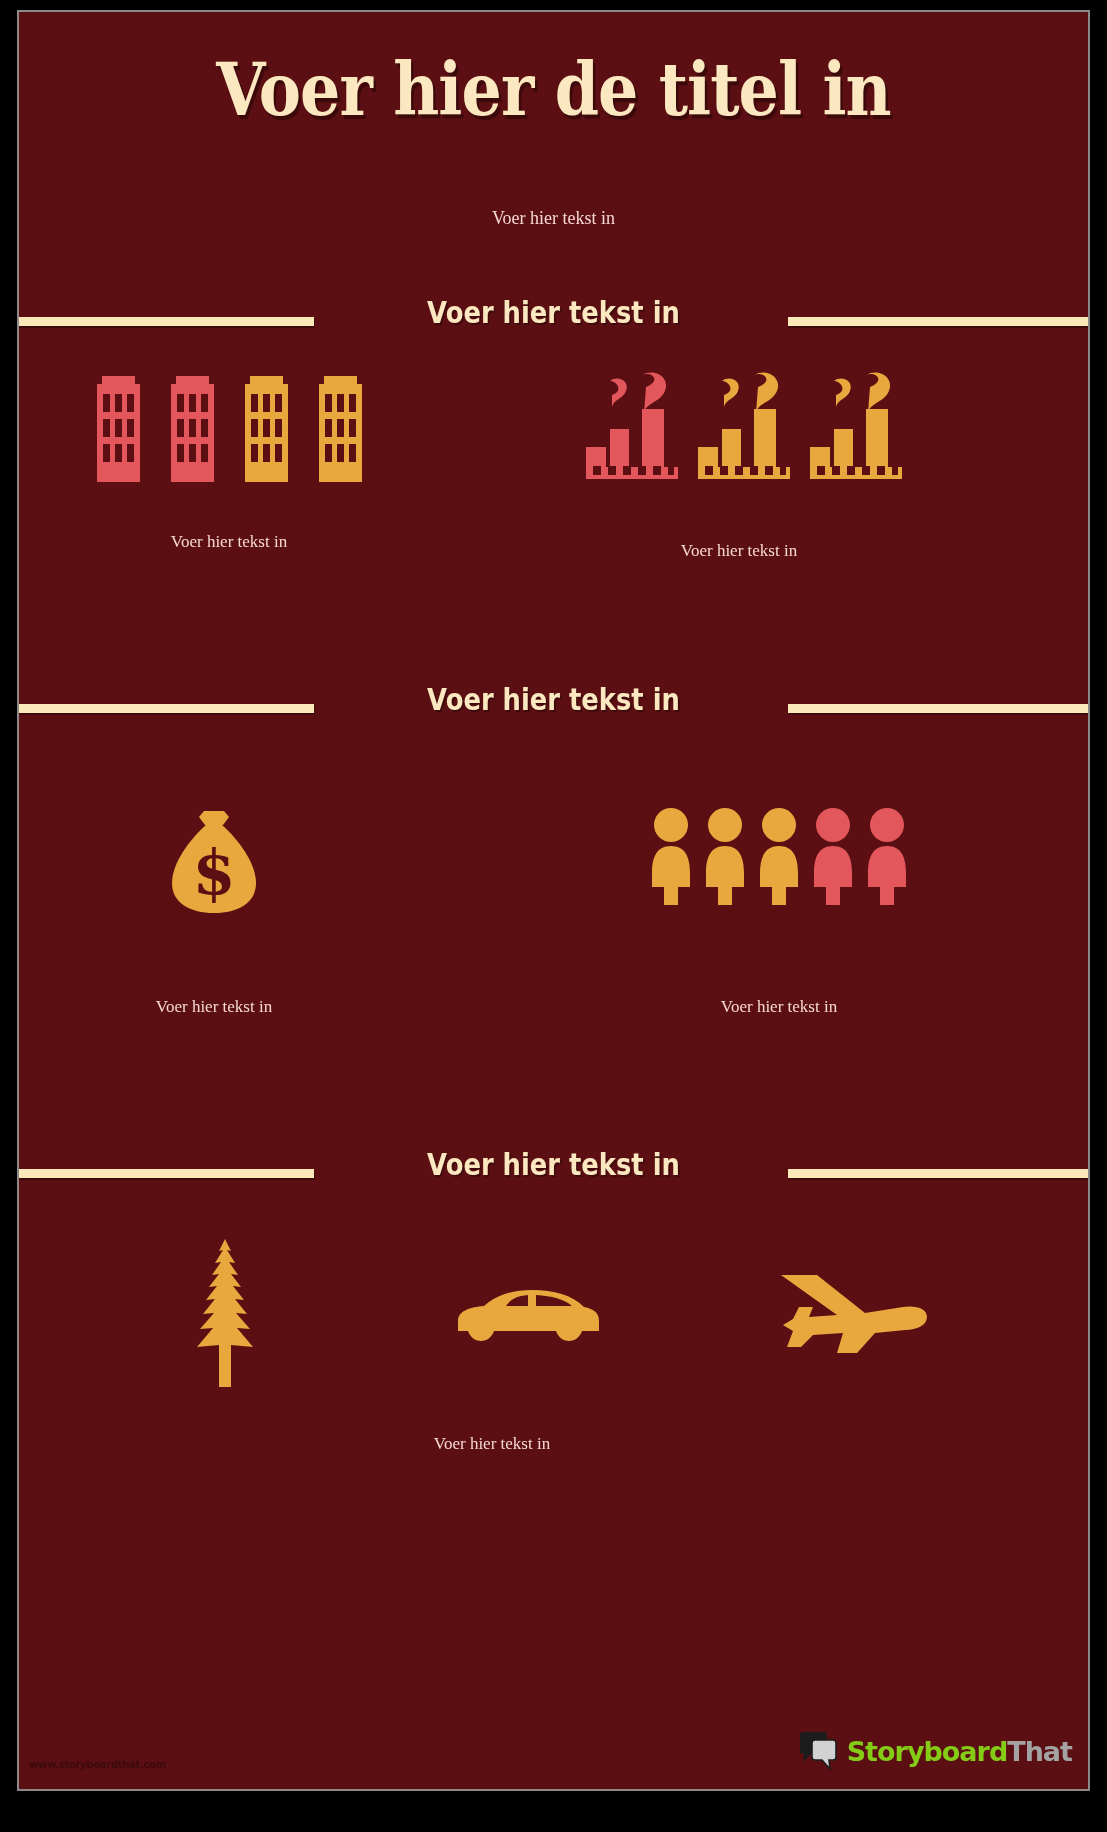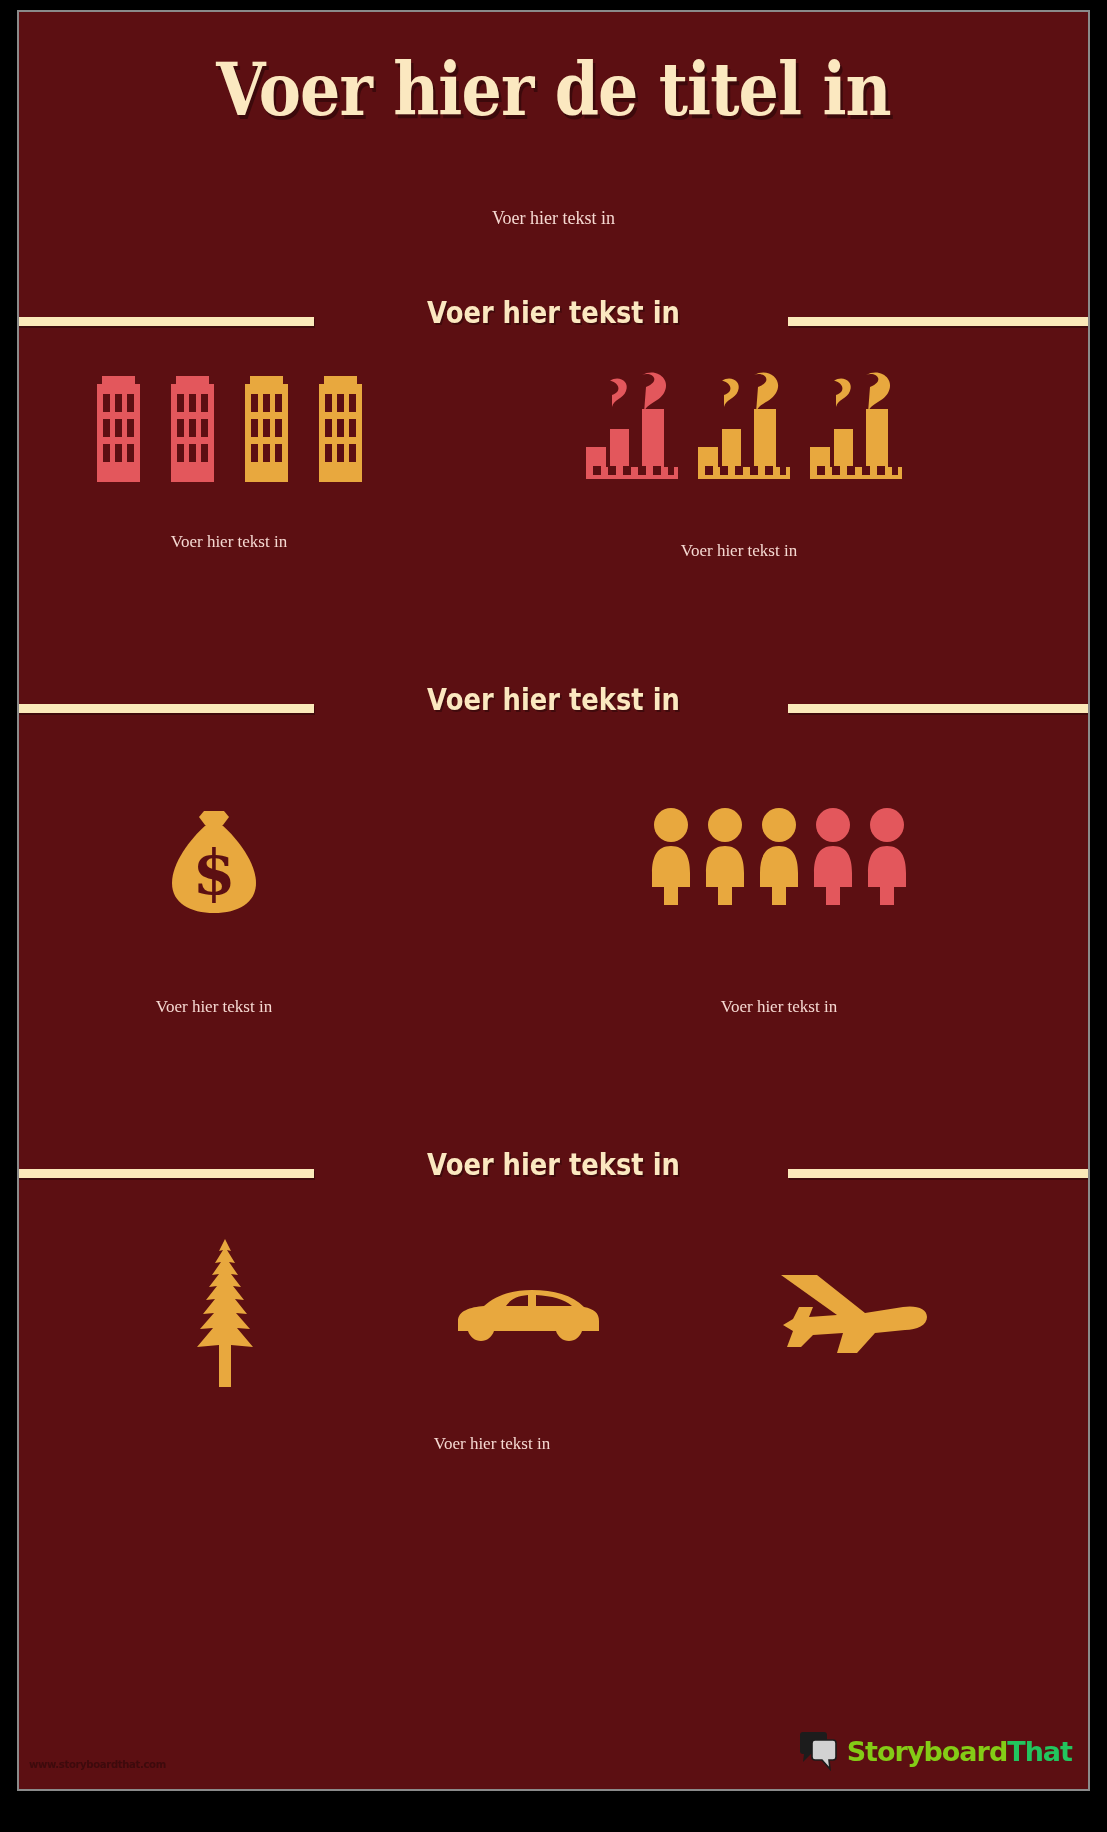--- a/index.html
+++ b/index.html
@@ -141,21 +141,21 @@
     gap: 7px;
   }
   #logo-text {
     font-family: "DejaVu Sans", sans-serif;
     font-weight: bold;
     font-size: 27px;
     letter-spacing: -1px;
     line-height: 1;
   }
   #logo-text .sb { color: #84cc16; }
-  #logo-text .th { color: #22c55e; }
+  #logo-text .th { color: #a3a3a3; }
 </style>
 </head>
 <body>
 
 <div id="poster-frame">
   <div id="poster-canvas">
     <div id="poster-inner">
 
       <div id="title">Voer hier de titel in</div>
       <div id="subtitle">Voer hier tekst in</div>

